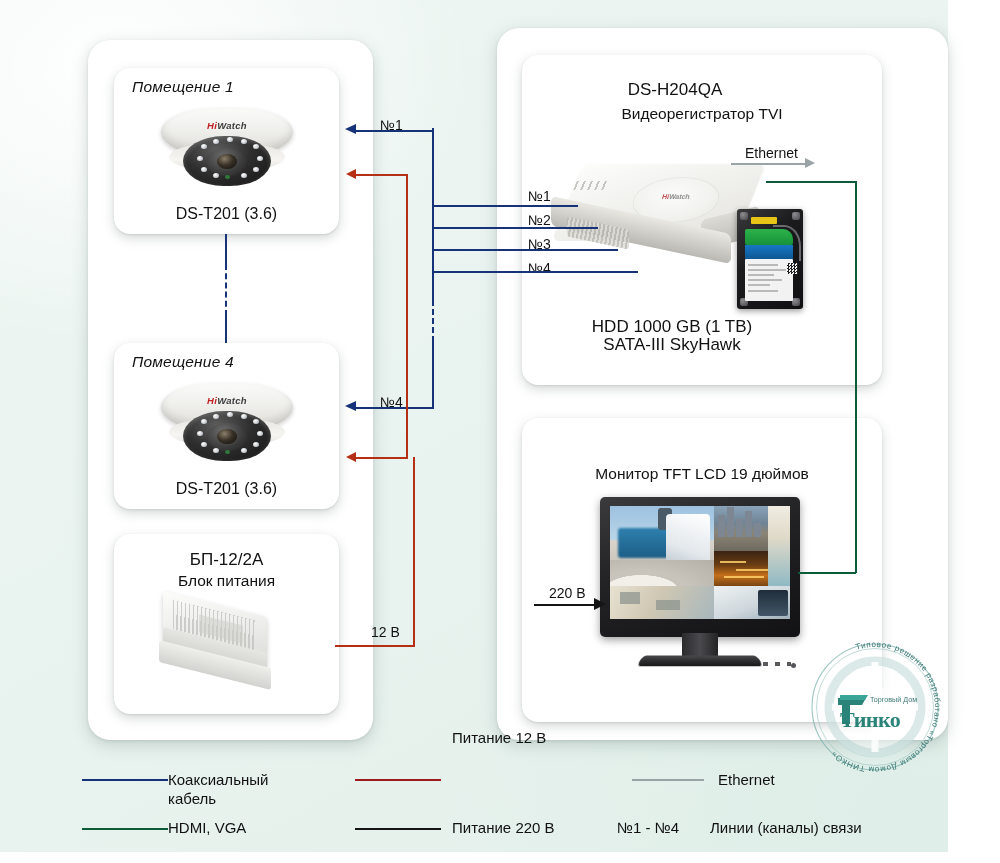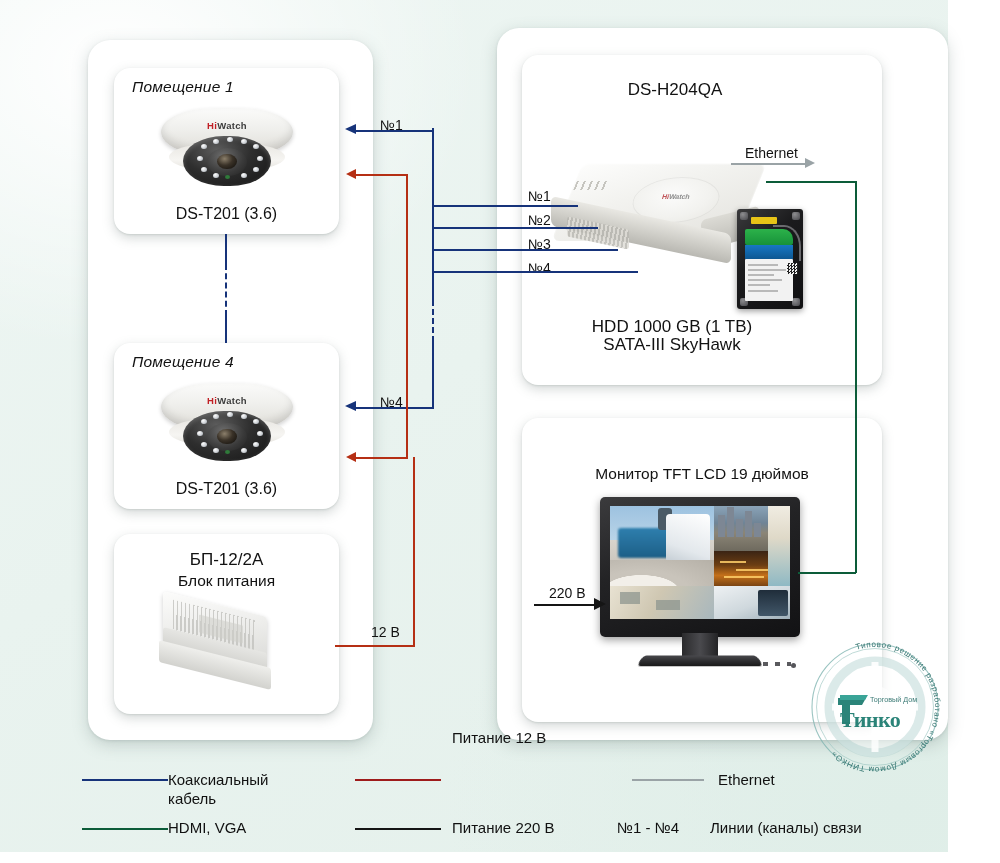--- a/index.html
+++ b/index.html
@@ -62,21 +62,21 @@
   .arr-left-blue{border-top:5.5px solid transparent;border-bottom:5.5px solid transparent;border-right:11px solid #16337a;}
   .arr-left-red{border-top:5px solid transparent;border-bottom:5px solid transparent;border-right:10px solid #b52f14;}
   .arr-right-grey{border-top:5px solid transparent;border-bottom:5px solid transparent;border-left:10px solid #9aa3a6;}
   .arr-right-black{border-top:6px solid transparent;border-bottom:6px solid transparent;border-left:12px solid #151515;}
 
   
   .lg-line{position:absolute;height:0;border-top-width:2.5px;border-top-style:solid;width:86px;}
   .lg-txt{position:absolute;font-size:15px;color:#111;line-height:19px;}
 
   
-  .cam{position:absolute;width:132px;height:84px;}
+  .cam{position:absolute;width:132px;height:84px;font-style:italic;}
   .cam .base{
     position:absolute;left:0;top:0;width:132px;height:48px;border-radius:66px/30px;
     background:linear-gradient(180deg,#fbfbfa 0%,#efefec 45%,#dedcd6 100%);
     box-shadow:inset 0 -5px 9px rgba(0,0,0,.12), 0 2px 4px rgba(0,0,0,.18);
   }
   .cam .rimshadow{
     position:absolute;left:8px;top:34px;width:116px;height:30px;border-radius:58px/15px;
     background:linear-gradient(180deg,#e7e5e0 0%,#f6f5f2 60%,#e3e1db 100%);
   }
   .cam .dome{
@@ -284,20 +284,21 @@
   <div class="psu" style="left:157px;top:600px;">
     <div class="body"></div>
     <div class="grill"></div>
     <div class="lbl"></div>
     <div class="front"></div>
     <div class="foot"></div>
   </div>
 
   <div class="card card-dvr"></div>
   <div class="t title-1" style="left:522px;top:80px;width:306px;">DS-H204QA</div>
+  <div class="t title-2" style="left:522px;top:105px;width:360px;">Видеорегистратор TVI</div>
 
   <div class="dvr" style="left:551px;top:163px;">
     <div class="top"></div>
     <div class="leds"></div>
     <div class="disc"></div>
     <div class="logo"><span class="hi">Hi</span><span class="wa">Watch</span></div>
     <div class="side"></div>
     <div class="front"></div>
     <div class="vent"></div>
   </div>

